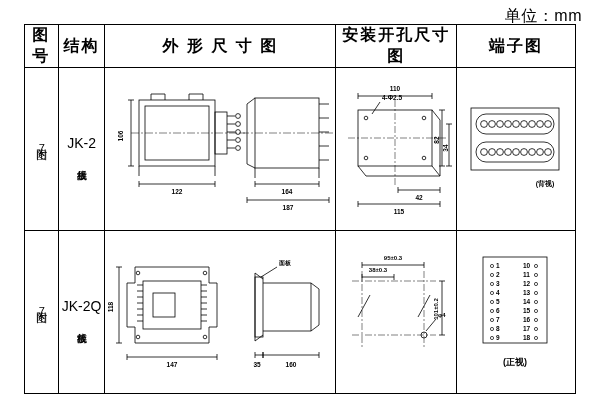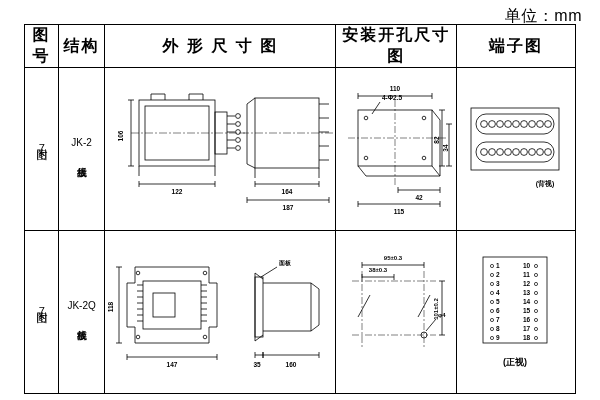--- a/index.html
+++ b/index.html
@@ -29,21 +29,21 @@
   .rowbody{height:163px;}
   .vtext{
     font-size:11px;line-height:13px;writing-mode:vertical-rl;
     text-orientation:upright;display:inline-block;letter-spacing:1px;
   }
   .vtext2{
     font-size:10px;line-height:12px;writing-mode:vertical-rl;
     text-orientation:upright;display:inline-block;letter-spacing:0px;
   }
   .struct-cell{font-size:10px;}
-  .struct-model{font-size:10px;display:block;margin-bottom:2px;}
+  .struct-model{font-size:14px;display:block;margin-bottom:2px;}
   .cellwrap{position:relative;width:100%;height:100%;font-weight:bold;}
   svg{display:block;}
 </style>
 </head>
 <body>
 
 <div class="unit">单位：mm</div>
 
 <table class="main">
   <thead>

